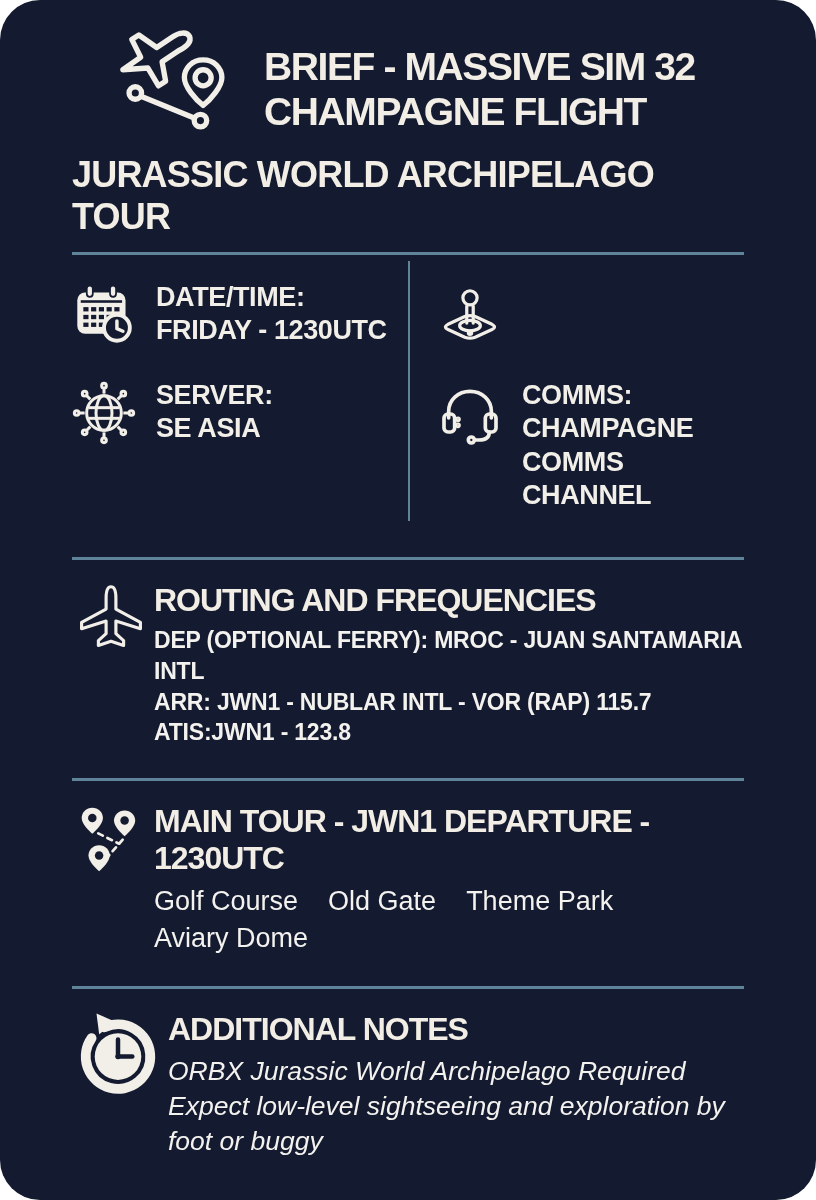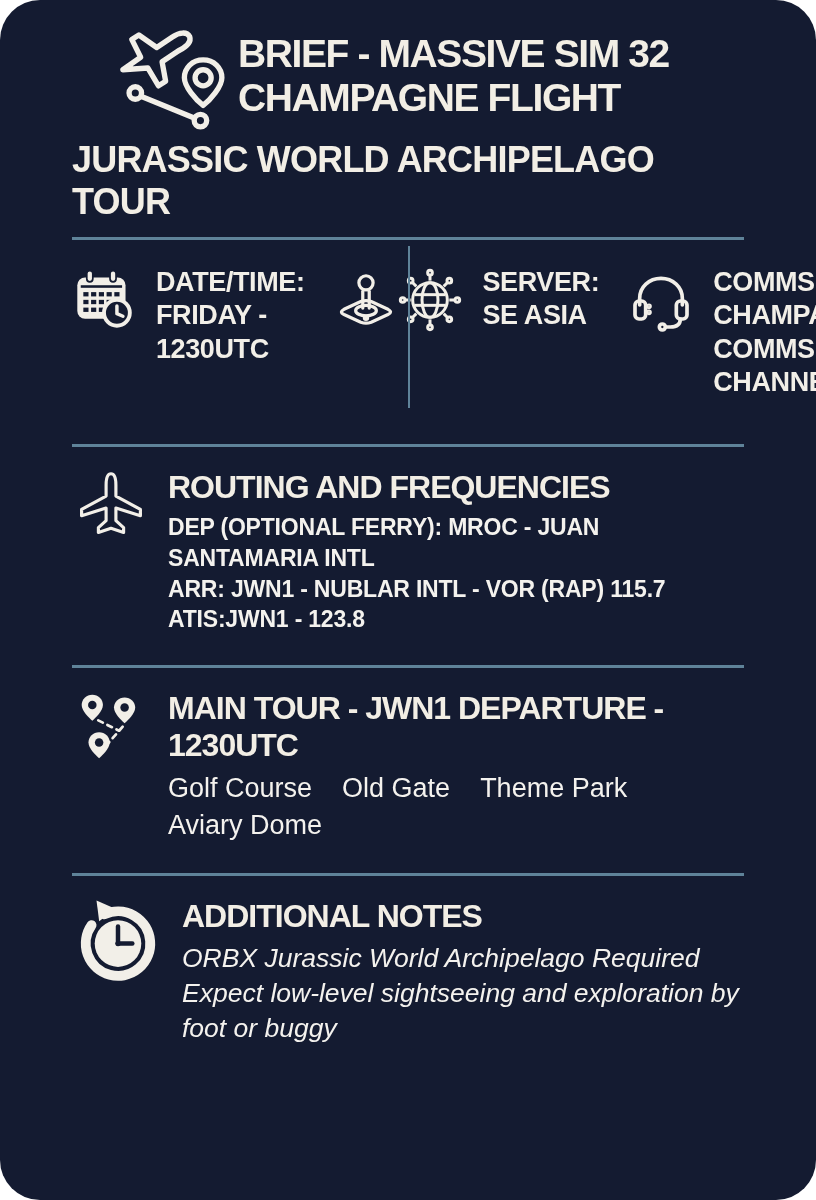--- a/index.html
+++ b/index.html
@@ -8,32 +8,32 @@
     width:816px;height:1200px;
     margin:0 auto;
     background:#141b31;
     border-radius:40px;
     box-sizing:border-box;
     padding:0 72px;
     overflow:hidden;
     font-family:"Liberation Sans", sans-serif;
     color:#f2efe8;
   }
-  .header{display:flex;align-items:center;gap:4px;margin:18px 0 0 36px;}
+  .header{display:flex;align-items:flex-end;gap:30px;margin:18px 0 0 36px;}
   .header .icon-wrap{flex-shrink:0;width:126px;display:flex;justify-content:center;}
   .titles{font-size:39px;font-weight:700;line-height:1.14;letter-spacing:-1.4px;color:#f2eee5;}
-  .subtitle{font-size:36px;font-weight:700;letter-spacing:-0.8px;color:#f2eee5;margin-top:5px;}
+  .subtitle{font-size:36px;font-weight:700;letter-spacing:-0.8px;color:#f2eee5;margin-top:20px;}
   .divider{border:none;border-top:3px solid #5f8399;margin:14px 0 0;}
-  .info-grid{position:relative;display:grid;grid-template-columns:1fr 1fr 1fr 1fr;padding:26px 0 0;}
+  .info-grid{position:relative;display:grid;grid-template-columns:1fr 1fr;padding:26px 0 0;}
   .info-grid::before{content:"";position:absolute;left:50%;top:6px;bottom:22px;width:2px;background:#5f8399;}
   .info-cell{display:flex;gap:20px;margin-bottom:30px;min-height:68px;align-items:flex-start;}
   .info-cell.right{padding-left:30px;}
   .info-icon{width:64px;flex-shrink:0;display:flex;justify-content:center;align-items:flex-start;}
   .info-text{font-size:27px;font-weight:700;letter-spacing:-0.4px;line-height:1.24;max-width:250px;}
-  .section{display:flex;gap:18px;padding:20px 0 16px;}
+  .section{display:flex;gap:4px;padding:20px 0 16px;}
   .section .sec-icon{flex-shrink:0;display:flex;justify-content:center;}
   .sec-heading{font-size:32px;font-weight:700;letter-spacing:-1px;margin:2px 0 6px;color:#f2eee5;}
   .sec-line{font-size:23px;font-weight:600;letter-spacing:-0.2px;line-height:1.34;color:#f4f2ee;}
   .tour-row{display:flex;gap:30px;font-size:27px;font-weight:500;line-height:1.35;color:#f4f2ee;align-items:flex-end;}
   .note-line{font-size:26.5px;font-weight:500;line-height:1.33;color:#f4f2ee;max-width:575px;font-style:italic;}
   svg{display:block;}
 </style>
 </head>
 <body>
 

